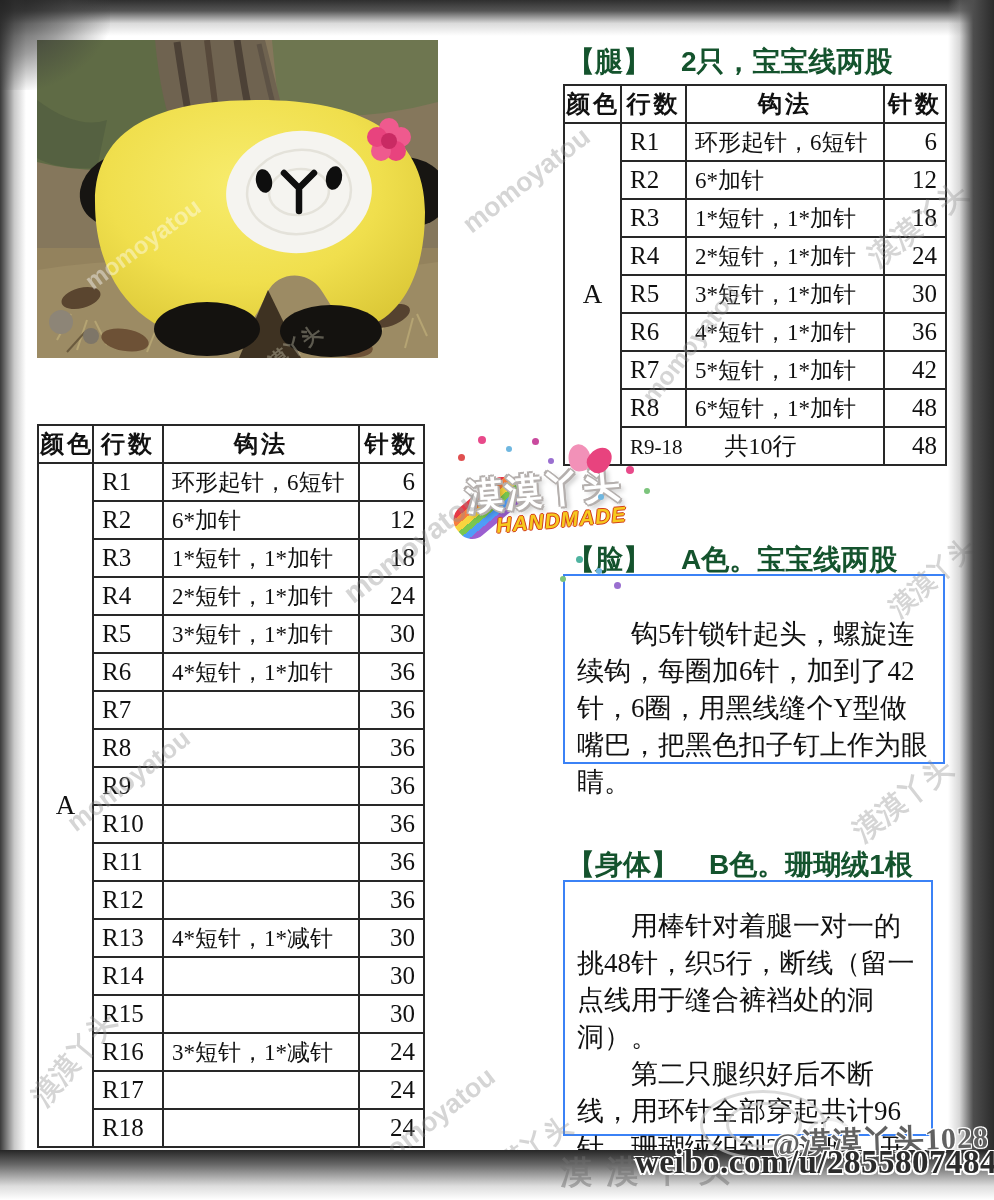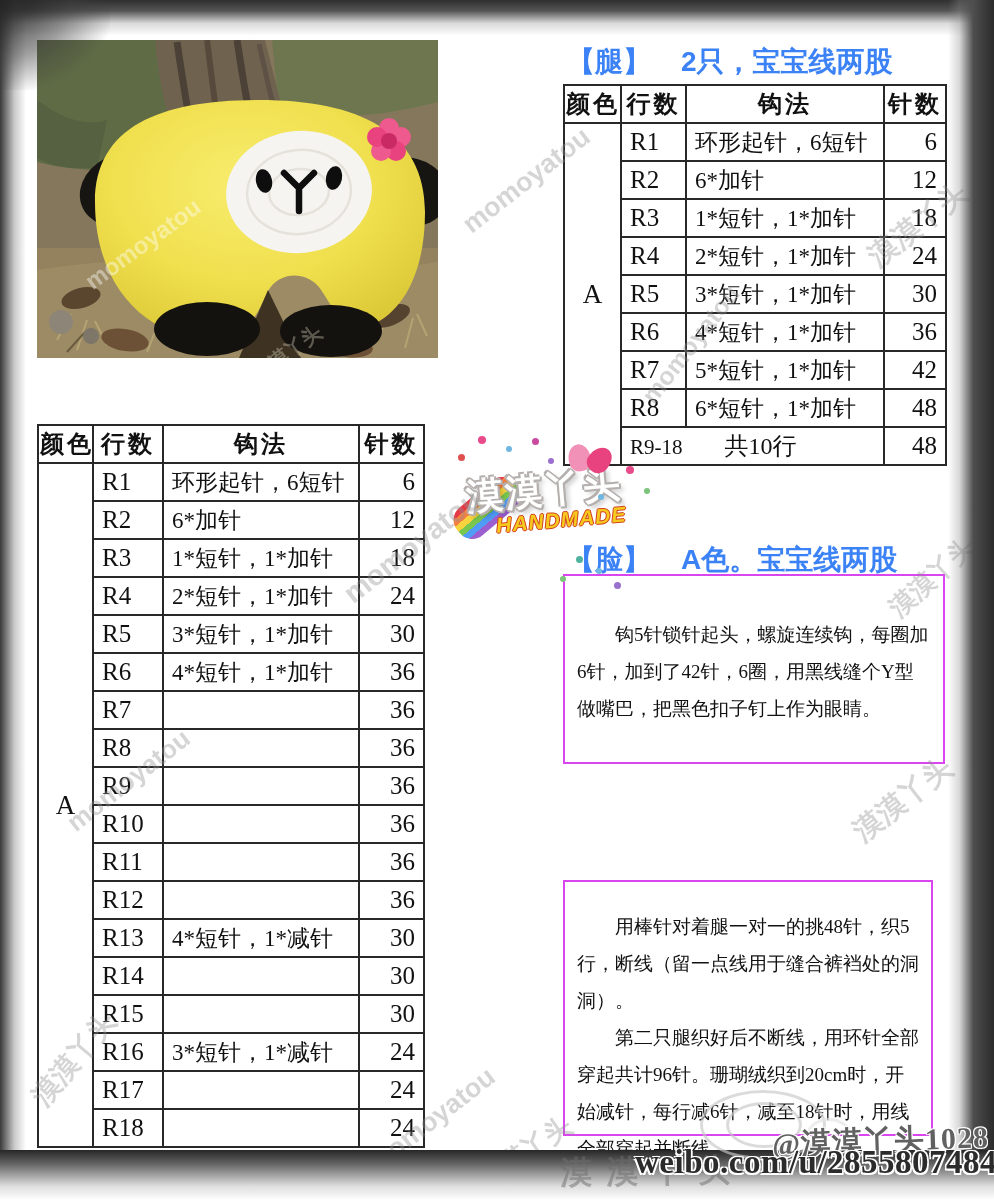--- a/index.html
+++ b/index.html
@@ -5,39 +5,39 @@
   html,body{margin:0;padding:0;background:#ffffff;}
   body{width:994px;height:1200px;overflow:hidden;
        font-family:"Liberation Serif","DejaVu Serif",serif;}
   .page{position:relative;width:994px;height:1200px;background:#fff;}
 
   
   .photo{position:absolute;left:37px;top:40px;width:401px;height:318px;overflow:hidden;}
   .photo svg{display:block;}
 
   
-  .sec-title{position:absolute;color:#3b82f6;font-weight:bold;font-size:28px;
+  .sec-title{position:absolute;color:#14532d;font-weight:bold;font-size:28px;
              font-family:"Liberation Sans",sans-serif;white-space:nowrap;z-index:10;}
   .sec-title .rest{margin-left:30px;}
 
   
   table.pat{border-collapse:collapse;table-layout:fixed;background:#fff;position:absolute;z-index:10;}
   table.pat td{border:2px solid #282828;height:38px;box-sizing:border-box;
                overflow:hidden;white-space:nowrap;color:#111;}
   td.th{font-weight:bold;text-align:center;font-size:24px;letter-spacing:3px;}
   td.row-label{font-size:25px;padding-left:8px;}
   td.method{font-size:23px;padding-left:8px;border-radius:13px;}
   td.count{font-size:25px;text-align:right;padding-right:8px;}
   td.color-cell{font-size:27px;text-align:center;}
   td.merged .lbl{font-size:21px;text-align:center;}
   td.merged .sub{font-size:24px;margin-left:42px;}
 
   
-  .note-box{position:absolute;border:2px solid #d946ef;background:#fff;z-index:10;
-            font-size:19px;line-height:37px;color:#111;padding:14px 12px 10px 12px;box-sizing:border-box;}
+  .note-box{position:absolute;border:2px solid #3b82f6;background:#fff;z-index:10;
+            font-size:27px;line-height:37px;color:#111;padding:14px 12px 10px 12px;box-sizing:border-box;}
   .note-box p{margin:0;text-indent:2em;}
 
   
   .wm{position:absolute;font-family:"Liberation Sans",sans-serif;font-weight:bold;
       color:rgba(145,145,145,0.38);white-space:nowrap;pointer-events:none;z-index:20;}
   .wm-light{color:rgba(255,255,255,0.42);}
 
   
   .logo{position:absolute;left:448px;top:436px;width:215px;height:170px;z-index:15;}
   .logo-name{position:absolute;left:18px;top:30px;font-family:"Liberation Sans",sans-serif;
@@ -359,20 +359,23 @@
     <div class="dot" style="left:166px;top:146px;width:7px;height:7px;background:#9a6fd0;"></div>
   </div>
 
   <div class="sec-title" style="left:567px;top:541px;">
     <span>【脸】</span><span class="rest">A色。宝宝线两股</span>
   </div>
   <div class="note-box" style="left:563px;top:574px;width:382px;height:190px;">
     <p style="margin-top:26px;">钩5针锁针起头，螺旋连续钩，每圈加6针，加到了42针，6圈，用黑线缝个Y型做嘴巴，把黑色扣子钉上作为眼睛。</p>
   </div>
 
+  <div class="sec-title" style="left:567px;top:846px;">
+    <span>【身体】</span><span class="rest">B色。珊瑚绒1根</span>
+  </div>
   <div class="note-box" style="left:563px;top:880px;width:370px;height:256px;">
     <p style="margin-top:12px;">用棒针对着腿一对一的挑48针，织5行，断线（留一点线用于缝合裤裆处的洞洞）。</p>
     <p>第二只腿织好后不断线，用环针全部穿起共计96针。珊瑚绒织到20cm时，开始减针，每行减6针，减至18针时，用线全部穿起并断线。</p>
 
   </div>
 
   <div class="wm" style="left:450px;top:165px;font-size:27px;transform:rotate(-38deg);">momoyatou</div>
   <div class="wm" style="left:860px;top:205px;font-size:29px;transform:rotate(-38deg);">漠漠丫头</div>
   <div class="wm" style="left:620px;top:330px;font-size:25px;transform:rotate(-52deg);">momoyatou</div>
   <div class="wm" style="left:330px;top:530px;font-size:29px;transform:rotate(-38deg);">momoyatou</div>

